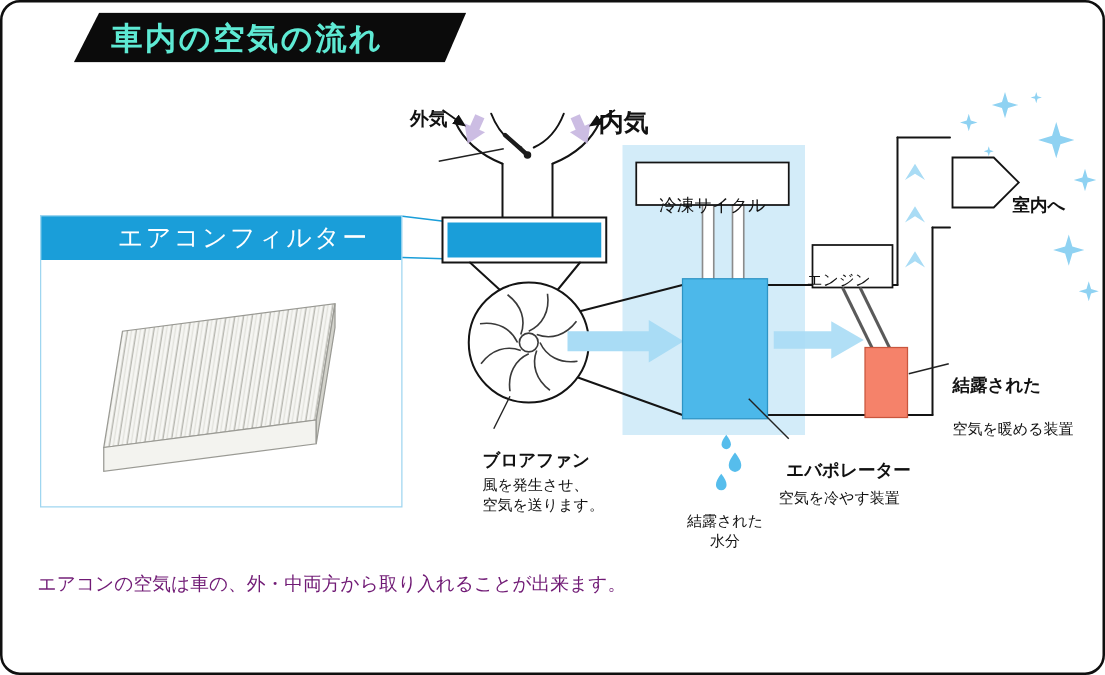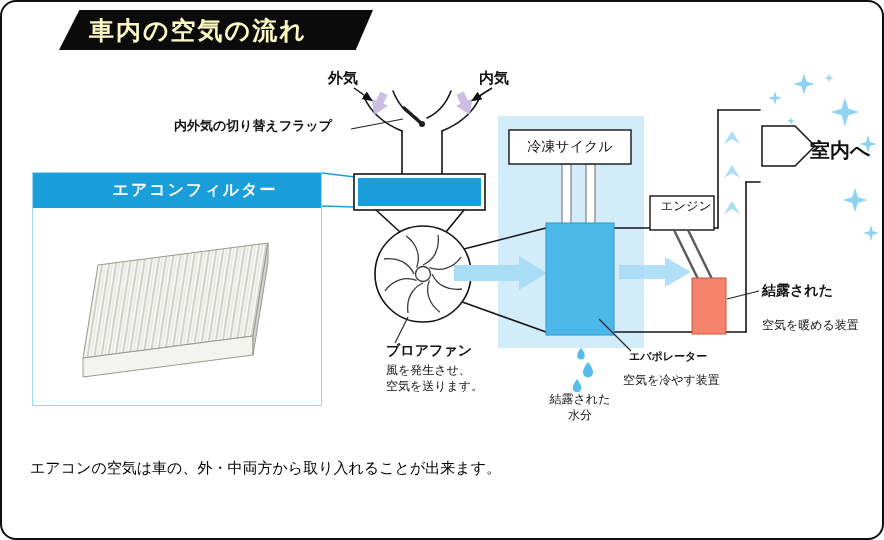--- a/index.html
+++ b/index.html
@@ -3,38 +3,38 @@
 <meta charset="utf-8">
 <style>
   * { margin:0; padding:0; box-sizing:border-box; }
   body { background:#ffffff; font-family:"Liberation Sans","DejaVu Sans",sans-serif; }
   .stage { position:relative; width:884px; height:540px; background:#ffffff;
            border:2px solid #0f0f0f; border-radius:16px; overflow:hidden; }
 
   .banner { position:absolute; left:57px; top:8px; width:314px; height:40px;
             background:#0b0b0b; clip-path:polygon(6.5% 0,100% 0,94.5% 100%,0 100%);
             display:flex; align-items:center; padding-left:30px; }
-  .banner span { color:#fef9c3; font-weight:bold; font-size:25px; letter-spacing:2px; }
+  .banner span { color:#5eead4; font-weight:bold; font-size:25px; letter-spacing:2px; }
 
   .filter-panel { position:absolute; left:30px; top:170px; width:290px; height:234px;
                   border:1px solid #9fd6f0; background:#ffffff; }
-  .filter-panel-header { height:35px; background:#1a9ed9; color:#ffffff; font-weight:bold;
-                         font-size:16px; letter-spacing:2px;
+  .filter-panel-header { height:35px; background:#1a9ed9; color:#ffffff; font-weight:normal;
+                         font-size:20px; letter-spacing:2px;
                          display:flex; align-items:center; justify-content:center;padding-left:36px; }
   .filter-panel-body { position:relative; height:197px; overflow:hidden; }
 
   .diagram-svg { position:absolute; left:0; top:0; }
 
-  .lbl { position:absolute; color:#111; white-space:nowrap; line-height:1.25; }
+  .lbl { position:absolute; color:#111; white-space:nowrap; line-height:1.25;margin-top:18px; }
   .b { font-weight:bold; }
   .boxlbl { display:flex; align-items:center; justify-content:center; }
   .ctr { text-align:center; }
 
   .footer { position:absolute; left:28px; top:452px; width:840px;
-            font-size:15px; line-height:28px; color:#000000; }
+            font-size:15px; line-height:28px; color:#701a75; }
 </style>
 </head>
 <body>
 
 <div class="stage">
 
   <div class="banner">
     <span>車内の空気の流れ</span>
   </div>
 
@@ -167,31 +167,30 @@
       <line x1="597" y1="317" x2="629" y2="349"></line>
       <line x1="725" y1="297" x2="757" y2="289"></line>
     </g>
     <g stroke="#111" stroke-width="1.5">
       <line x1="352" y1="86" x2="369" y2="98" marker-end="url(#mArrow)"></line>
       <line x1="490" y1="86" x2="471" y2="98" marker-end="url(#mArrow)"></line>
     </g>
   </svg>
 
   <div class="lbl b" style="left:326px;top:67px;font-size:15px">外気</div>
-  <div class="lbl b" style="left:477px;top:67px;font-size:15px">内気</div>
-  <div class="lbl b" style="left:172px;top:116px;font-size:13px">内外気の切り替えフラップ</div>
+  <div class="lbl b" style="left:477px;top:67px;font-size:20px">内気</div>
   <div class="lbl boxlbl" style="left:507px;top:128px;width:122px;height:34px;font-size:14px">冷凍サイクル</div>
-  <div class="lbl boxlbl" style="left:652px;top:194px;width:64px;height:21px;font-size:12.5px">エンジン</div>
-  <div class="lbl b" style="left:808px;top:136px;font-size:20px">室内へ</div>
+  <div class="lbl boxlbl" style="left:637px;top:194px;width:64px;height:21px;font-size:12.5px">エンジン</div>
+  <div class="lbl b" style="left:808px;top:136px;font-size:14px">室内へ</div>
   <div class="lbl b" style="left:760px;top:280px;font-size:14px">結露された</div>
   <div class="lbl" style="left:760px;top:316px;font-size:12px">空気を暖める装置</div>
   <div class="lbl b" style="left:384px;top:340px;font-size:14px">ブロアファン</div>
   <div class="lbl" style="left:384px;top:361px;font-size:12px">風を発生させ、</div>
   <div class="lbl" style="left:384px;top:377px;font-size:12px">空気を送ります。</div>
-  <div class="lbl b" style="left:627px;top:348px;font-size:11px">エバポレーター</div>
+  <div class="lbl b" style="left:627px;top:348px;font-size:14px">エバポレーター</div>
   <div class="lbl" style="left:621px;top:371px;font-size:12px">空気を冷やす装置</div>
   <div class="lbl ctr" style="left:540px;top:390px;width:76px;font-size:12px">結露された</div>
   <div class="lbl ctr" style="left:540px;top:406px;width:76px;font-size:12px">水分</div>
 
   <div class="footer">
     <div>エアコンの空気は車の、外・中両方から取り入れることが出来ます。</div>
   </div>
 
 </div>
 

